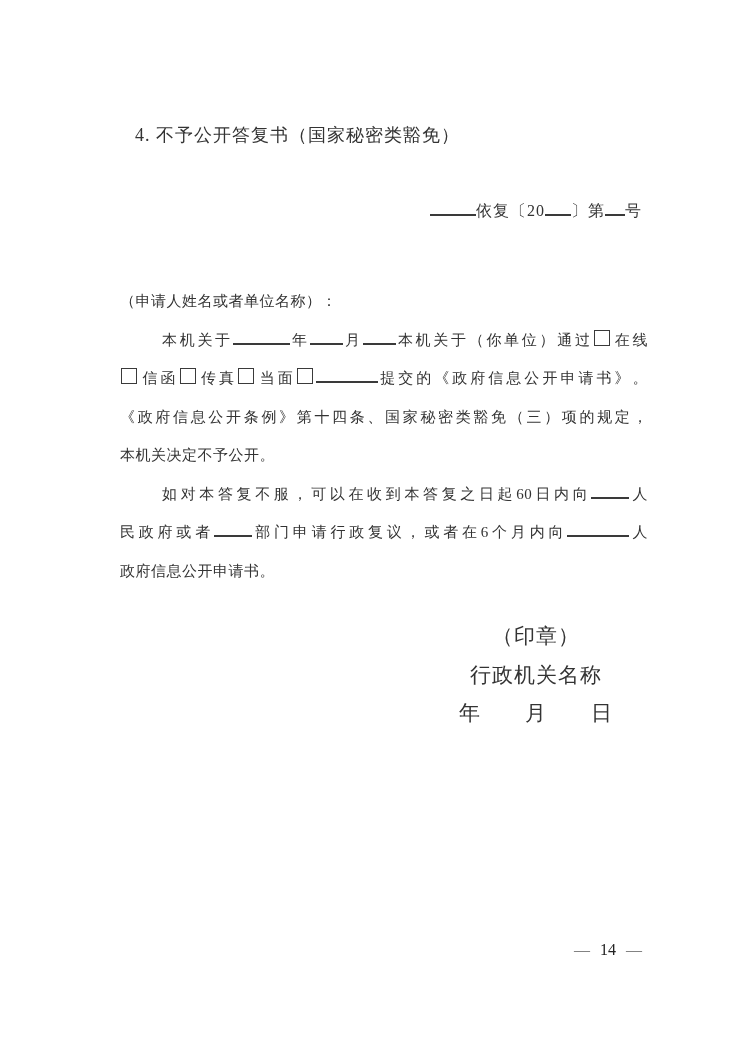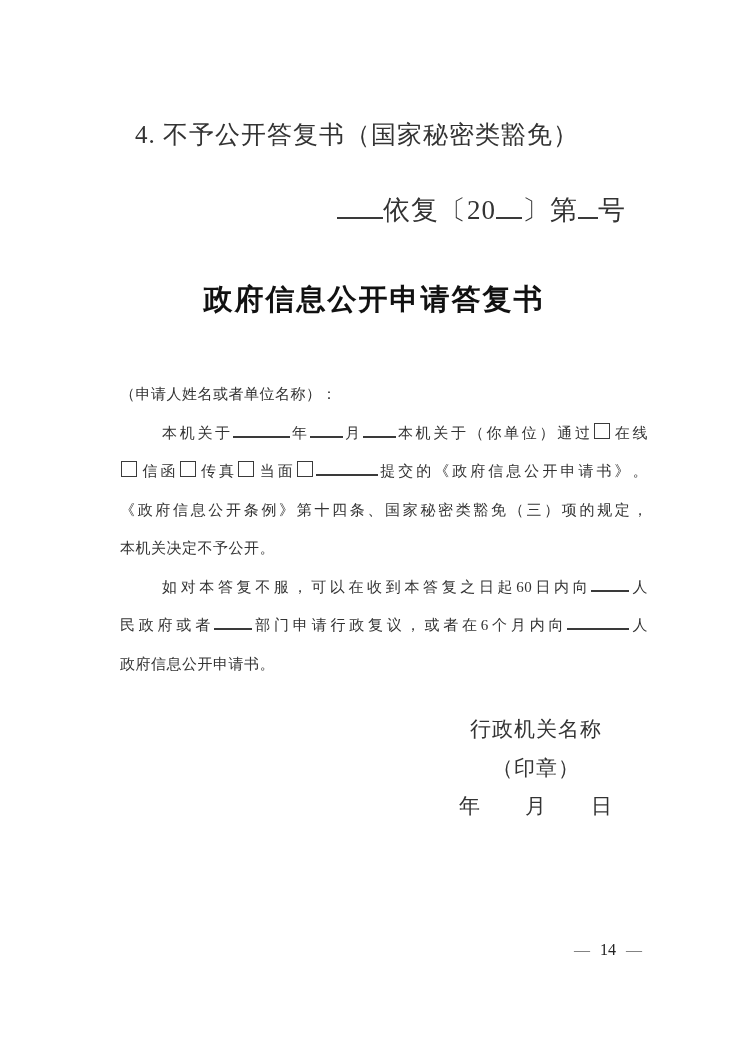--- a/index.html
+++ b/index.html
@@ -15,31 +15,31 @@
     background: #ffffff;
     font-family: "Liberation Serif", "DejaVu Serif", serif;
     color: #333333;
     overflow: hidden;
   }
   .content {
     padding: 0 102px 0 100px;
   }
   .heading {
     padding-top: 122px;
-    font-size: 25px;
+    font-size: 18px;
     line-height: 26px;
     text-indent: 35px;
     letter-spacing: 1px;
   }
   .doc-number {
     margin-top: 49px;
-    font-size: 27px;
+    font-size: 16px;
     line-height: 26px;
     text-align: right;
-    margin-right: 22px;
+    margin-right: 6px;
     letter-spacing: 1px;
     white-space: nowrap;
   }
   .title {
     margin: 58px 0 0 0;
     font-size: 29px;
     line-height: 36px;
     font-weight: bold;
     text-align: center;
     color: #111111;
@@ -105,36 +105,35 @@
 </head>
 <body>
 
 <div class="page">
   <div class="content">
 
     <div class="heading">4. 不予公开答复书（国家秘密类豁免）</div>
 
     <div class="doc-number"><span class="blank" style="width: 46px;"></span><span>依复〔20</span><span class="blank" style="width: 26px;"></span><span>〕第</span><span class="blank" style="width: 20px;"></span><span>号</span></div>
 
-    <h1 class="title">政府信息公开申请答复书</h1>
 
     <div class="body-text">
         <div class="line left"><span>（申请人姓名或者单位名称）：</span></div>
         <div class="line justify" style="text-indent: 42px;"><span>本机关于</span><span class="blank" style="width: 57px;"></span><span>年</span><span class="blank" style="width: 33px;"></span><span>月</span><span class="blank" style="width: 33px;"></span><span>本机关于（你单位）通过</span><span class="checkbox"></span><span>在线</span></div>
         <div class="line justify"><span class="checkbox"></span><span>信函</span><span class="checkbox"></span><span>传真</span><span class="checkbox"></span><span>当面</span><span class="checkbox"></span><span class="blank" style="width: 62px;"></span><span>提交的《政府信息公开申请书》。</span></div>
         <div class="line justify"><span>《政府信息公开条例》第十四条、国家秘密类豁免（三）项的规定，</span></div>
         <div class="line left"><span>本机关决定不予公开。</span></div>
         <div class="line justify" style="text-indent: 42px;"><span>如对本答复不服，可以在收到本答复之日起60日内向</span><span class="blank" style="width: 38px;"></span><span>人</span></div>
         <div class="line justify"><span>民政府或者</span><span class="blank" style="width: 38px;"></span><span>部门申请行政复议，或者在6个月内向</span><span class="blank" style="width: 62px;"></span><span>人</span></div>
         <div class="line left"><span>政府信息公开申请书。</span></div>
       </div>
 
     <div class="signature">
+      <div>（印章）</div>
       <div>行政机关名称</div>
-      <div>（印章）</div>
       <div>年　　月　　日</div>
     </div>
 
   </div>
 
   <div class="footer">
     <span class="dash">—</span><span class="num">14</span><span class="dash">—</span>
   </div>
 </div>
 

